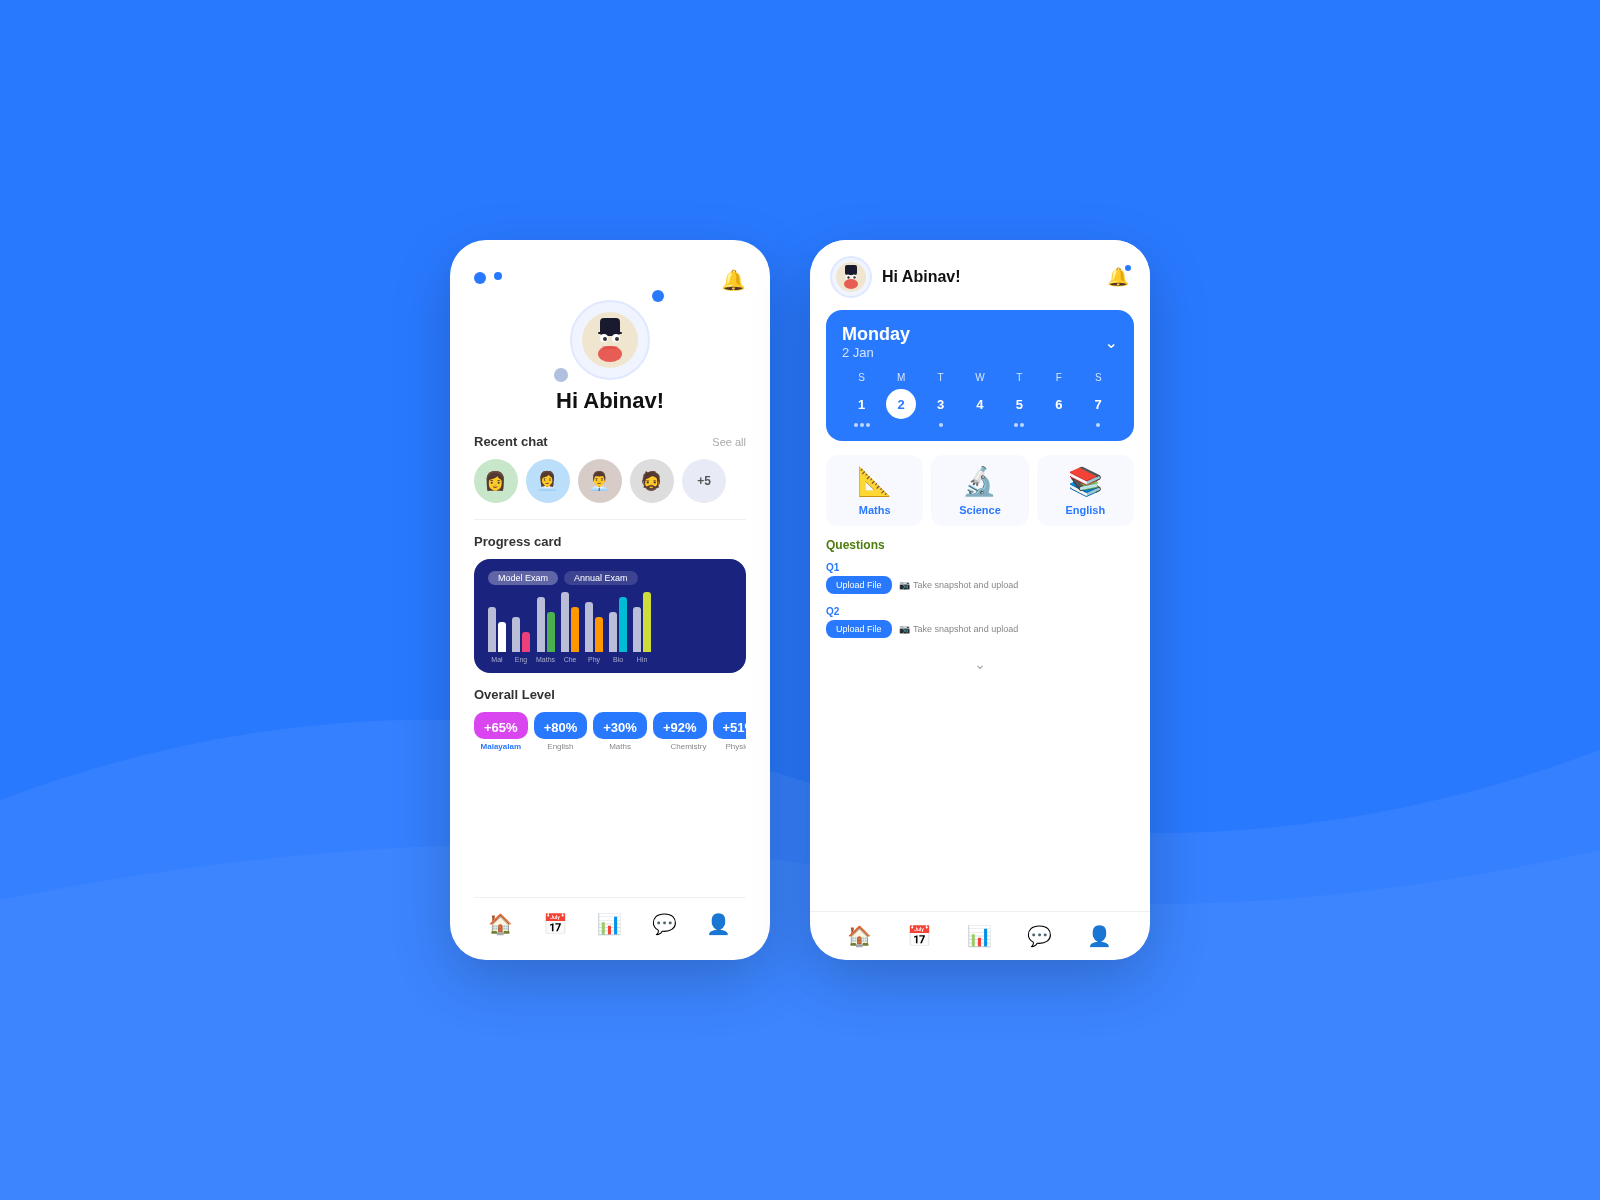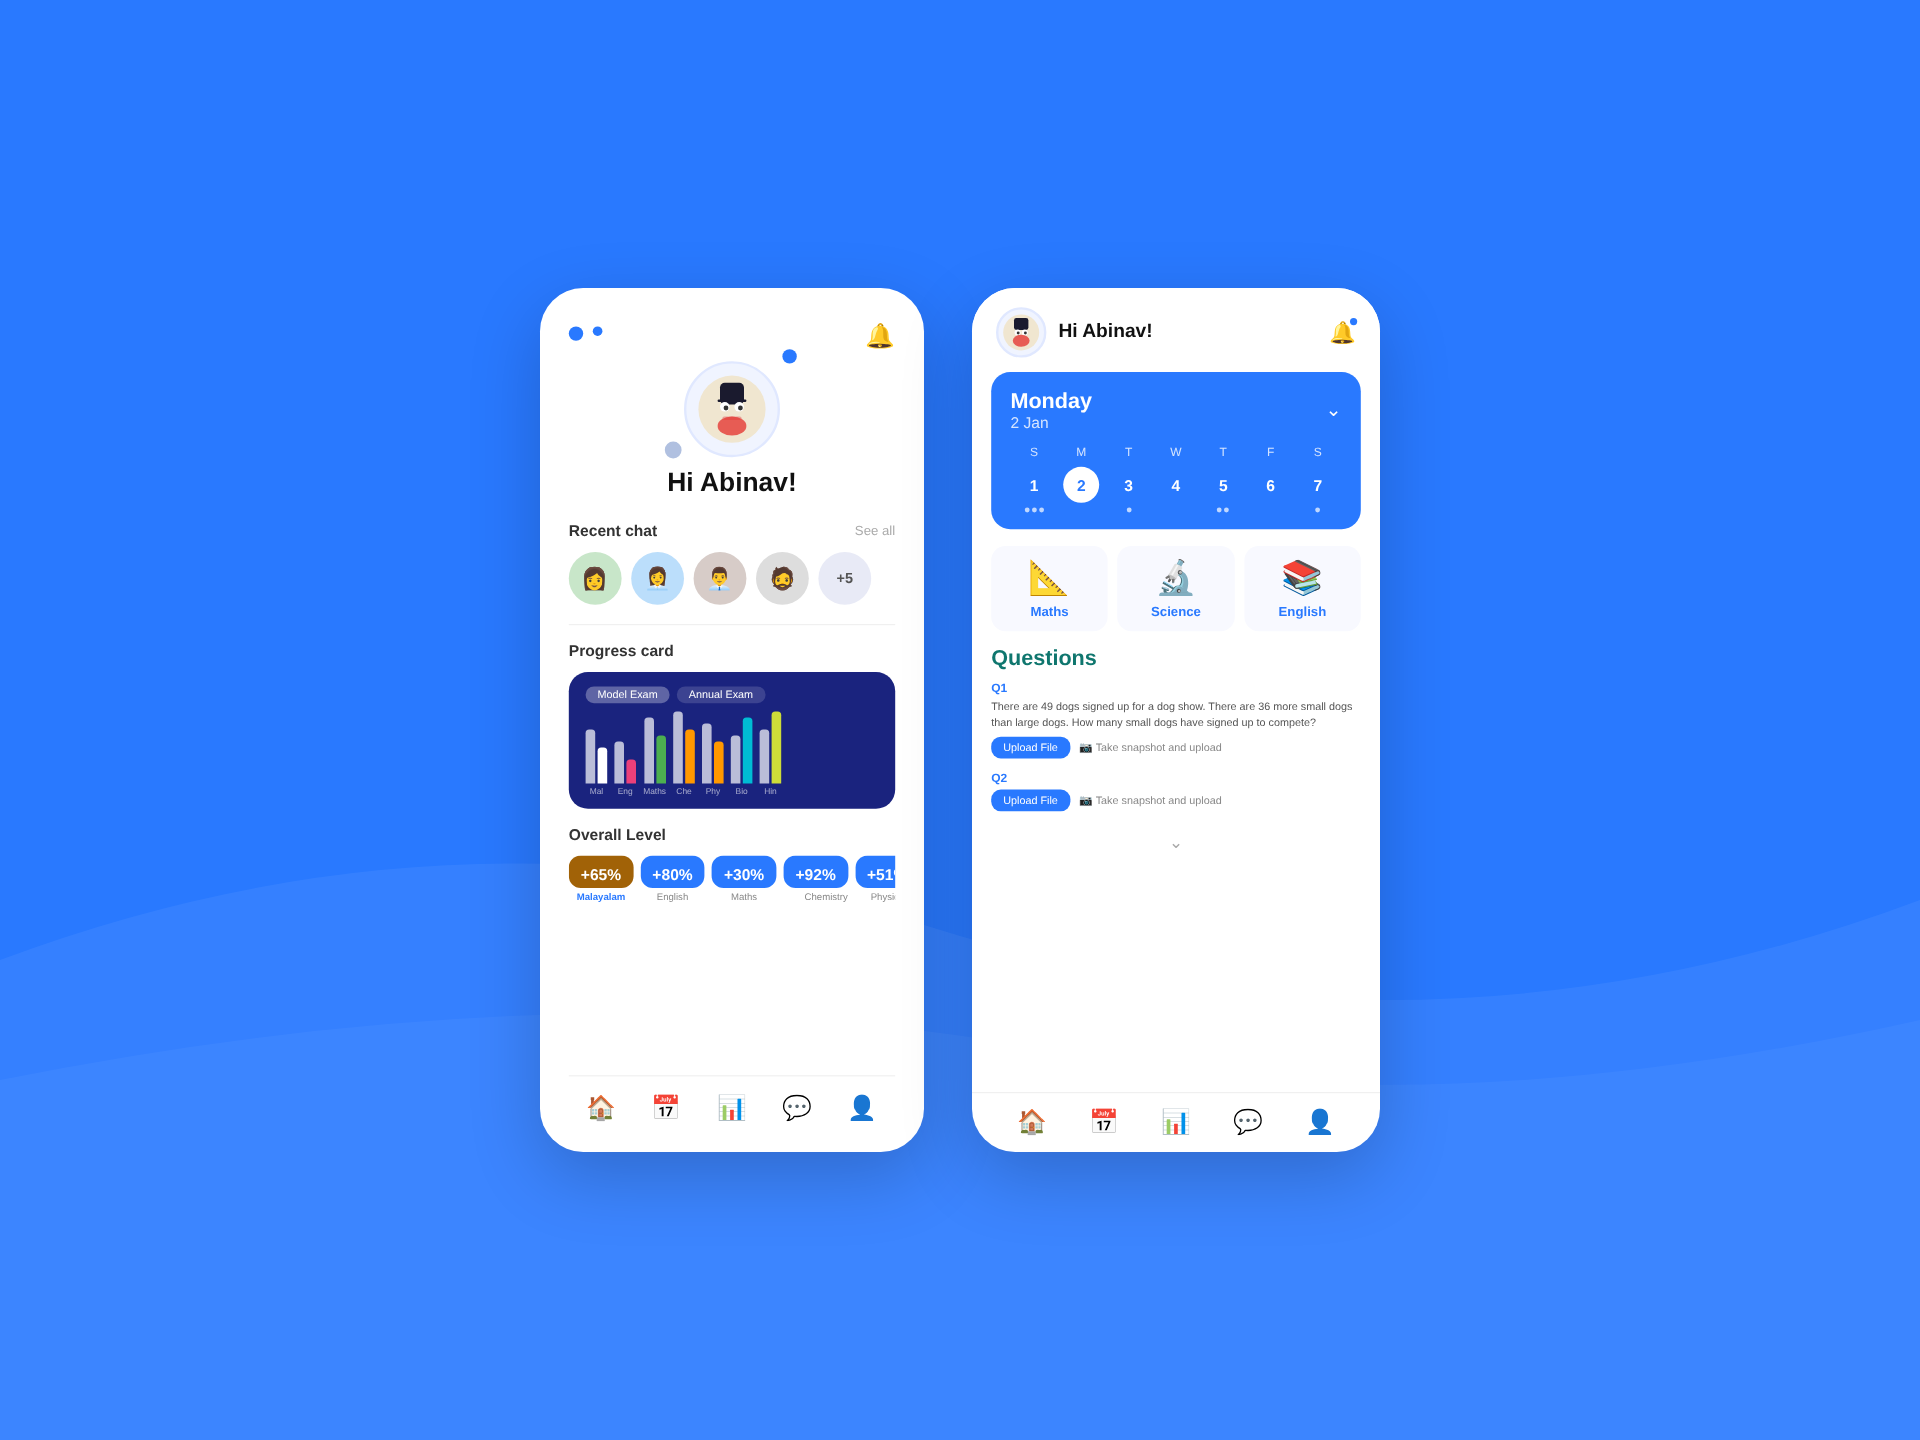--- a/index.html
+++ b/index.html
@@ -386,23 +386,23 @@
       color: #2979ff;
     }
 
     
     .questions-section {
       padding: 0 16px;
       flex: 1;
       overflow: hidden;
     }
     .questions-title {
-      font-size: 18px;
+      font-size: 12px;
       font-weight: 700;
-      color: #0f766e;
+      color: #4d7c0f;
       margin-bottom: 10px;
     }
     .question-item {
       margin-bottom: 12px;
     }
     .q-number {
       font-size: 10px;
       font-weight: 700;
       color: #2979ff;
       margin-bottom: 3px;
@@ -568,21 +568,21 @@
     </div>
         </div>
     </div>
 
     <div class="section-header">
       <span class="section-title">Overall Level</span>
     </div>
 
     <div class="level-cards" id="level-cards">
         <div>
-      <div class="level-card" style="background:#a16207; border-radius:10px; padding:8px 10px 4px; min-width:52px; text-align:left; cursor:pointer;">
+      <div class="level-card" style="background:#d946ef; border-radius:10px; padding:8px 10px 4px; min-width:52px; text-align:left; cursor:pointer;">
         <div class="level-value" style="font-size:13px;font-weight:700;color:white;">+65%</div>
       </div>
       <div class="level-subject active" style="font-size:8px;color:#2979ff;text-align:center;margin-top:3px;font-weight:700">Malayalam</div>
     </div>
         <div>
       <div class="level-card" style="background:#2979ff; border-radius:10px; padding:8px 10px 4px; min-width:52px; text-align:center; cursor:pointer;">
         <div class="level-value" style="font-size:13px;font-weight:700;color:white;">+80%</div>
       </div>
       <div class="level-subject" style="font-size:8px;color:#888;text-align:center;margin-top:3px;font-weight:400">English</div>
     </div>
@@ -699,21 +699,20 @@
       <div class="work-label">English</div>
     </div>
         </div>
     </div>
 
     <div class="questions-section">
       <div class="questions-title">Questions</div>
       <div id="questions-list">
           <div class="question-item">
       <div class="q-number">Q1</div>
-      <div class="q-text">There are 49 dogs signed up for a dog show. There are 36 more small dogs than large dogs. How many small dogs have signed up to compete?</div>
       <div class="q-actions">
         <button class="upload-btn">Upload File</button>
         <span class="snapshot-btn">📷 Take snapshot and upload</span>
       </div>
     </div>
           <div class="question-item">
       <div class="q-number">Q2</div>
       <div class="q-actions">
         <button class="upload-btn">Upload File</button>
         <span class="snapshot-btn">📷 Take snapshot and upload</span>

